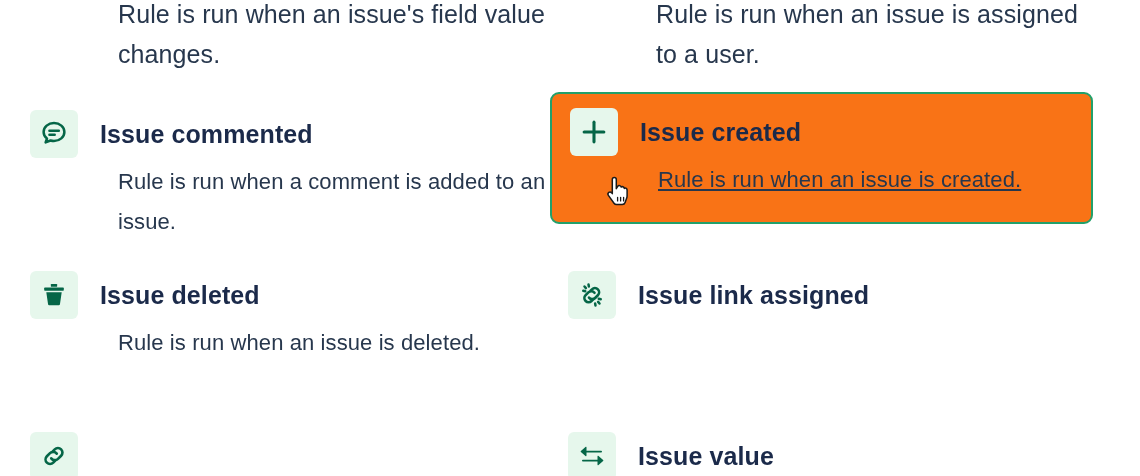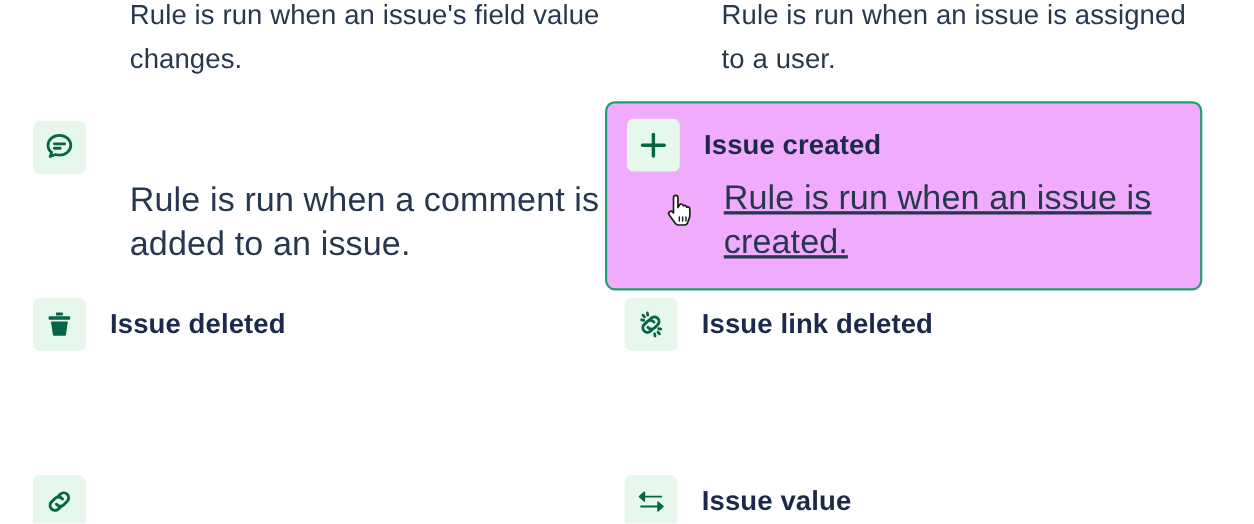--- a/index.html
+++ b/index.html
@@ -74,35 +74,35 @@
     font-size: 25px;
     font-weight: 700;
     color: #1B2A4A;
     letter-spacing: 0.1px;
     white-space: nowrap;
   }
   .entry-desc {
     margin-left: 88px;
     margin-top: 4px;
     width: 440px;
-    font-size: 31px;
+    font-size: 22px;
     line-height: 40px;
     font-weight: 400;
     color: #27374D;
     letter-spacing: 0.1px;
   }
 
   
   .entry.selected {
     left: -18px;
     width: 543px;
     padding: 14px 0 22px 18px;
     border: 2px solid #22A06B;
     border-radius: 9px;
-    background: #f0abfc;
+    background: #f97316;
   }
   .entry.selected .entry-desc {
     width: 430px;
     text-decoration: underline;
   }
 
   
   .cursor {
     position: absolute;
     left: 605px;
@@ -124,35 +124,37 @@
 
     <div class="entry" style="top:110px;">
       <div class="entry-head">
         <span class="icon-box">
           <svg width="30" height="30" viewBox="0 0 24 24" fill="none" stroke="#056647" stroke-width="2" stroke-linecap="round" stroke-linejoin="round">
             <path d="M12 3.2c4.6 0 8.3 3.2 8.3 7.2 0 4-3.7 7.2-8.3 7.2-1 0-1.9-.15-2.8-.42l-3.9 1.5 1.1-3.1C4.5 14.3 3.7 12.6 3.7 10.4c0-4 3.7-7.2 8.3-7.2z"></path>
             <path d="M8.4 9.4h7.4" stroke-width="2.1"></path>
             <path d="M8.4 12.6h4.1" stroke-width="2.1"></path>
           </svg>
         </span>
+        <span class="entry-title">Issue commented</span>
       </div>
       <div class="entry-desc">Rule is run when a comment is added to an issue.</div>
     </div>
 
     <div class="entry" style="top:271px;">
       <div class="entry-head">
         <span class="icon-box">
           <svg width="28" height="28" viewBox="0 0 24 24" fill="#056647">
             <rect x="9.3" y="2.6" width="5.4" height="2.4" rx="0.5"></rect>
             <rect x="3.6" y="5.6" width="16.8" height="2.7" rx="0.6"></rect>
             <path d="M5.4 9.6h13.2l-1.5 10.3a1 1 0 0 1-1 .85H7.9a1 1 0 0 1-1-.85L5.4 9.6z"></path>
           </svg>
         </span>
         <span class="entry-title">Issue deleted</span>
       </div>
+      <div class="entry-desc">Rule is run when an issue is deleted.</div>
     </div>
 
     <div class="entry" style="top:432px;">
       <div class="entry-head">
         <span class="icon-box">
           <svg width="30" height="30" viewBox="0 0 24 24" fill="none" stroke="#056647" stroke-width="2.1" stroke-linecap="round" stroke-linejoin="round">
             <path d="M9.8 13.9a3.6 3.6 0 0 0 5.4.4l2.5-2.5a3.6 3.6 0 0 0-5.1-5.1l-1.4 1.4"></path>
             <path d="M14.2 10.1a3.6 3.6 0 0 0-5.4-.4l-2.5 2.5a3.6 3.6 0 0 0 5.1 5.1l1.4-1.4"></path>
           </svg>
         </span>
@@ -185,21 +187,21 @@
             <path d="M9.6 14.1a3.3 3.3 0 0 0 4.9.3l2.2-2.2a3.3 3.3 0 0 0-4.7-4.7l-1.1 1.1"></path>
             <path d="M14 10.2a3.3 3.3 0 0 0-4.9-.3l-2.2 2.2a3.3 3.3 0 0 0 4.7 4.7l1.1-1.1"></path>
             <path d="M6.0 5.2l1.1 1.3" stroke-width="2"></path>
             <path d="M9.2 3.6l.3 1.6" stroke-width="2"></path>
             <path d="M5.0 8.6l1.6.4" stroke-width="2"></path>
             <path d="M18.0 18.8l-1.1-1.3" stroke-width="2"></path>
             <path d="M14.8 20.4l-.3-1.6" stroke-width="2"></path>
             <path d="M19.0 15.4l-1.6-.4" stroke-width="2"></path>
           </svg>
         </span>
-        <span class="entry-title">Issue link deleted</span>
+        <span class="entry-title">Issue link assigned</span>
       </div>
     </div>
 
     <div class="entry" style="top:432px;">
       <div class="entry-head">
         <span class="icon-box">
           <svg width="30" height="30" viewBox="0 0 24 24" fill="#056647">
             <path d="M19.3 7.7H7.6V5.1a.5.5 0 0 0-.83-.38L3.1 8.0a.5.5 0 0 0 0 .76l3.67 3.28A.5.5 0 0 0 7.6 11.66V9.1h11.7a.7.7 0 0 0 0-1.4z"></path>
             <path d="M4.7 16.3h11.7v2.6a.5.5 0 0 0 .83.38l3.67-3.28a.5.5 0 0 0 0-.76l-3.67-3.28a.5.5 0 0 0-.83.38v2.56H4.7a.7.7 0 0 0 0 1.4z"></path>
           </svg>

